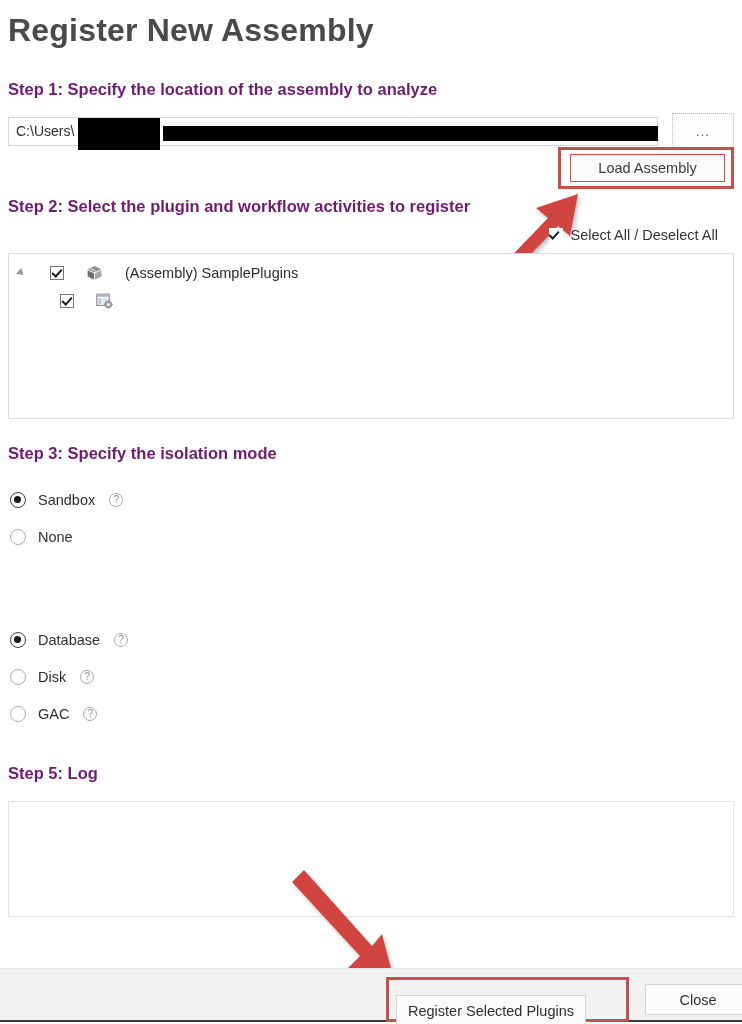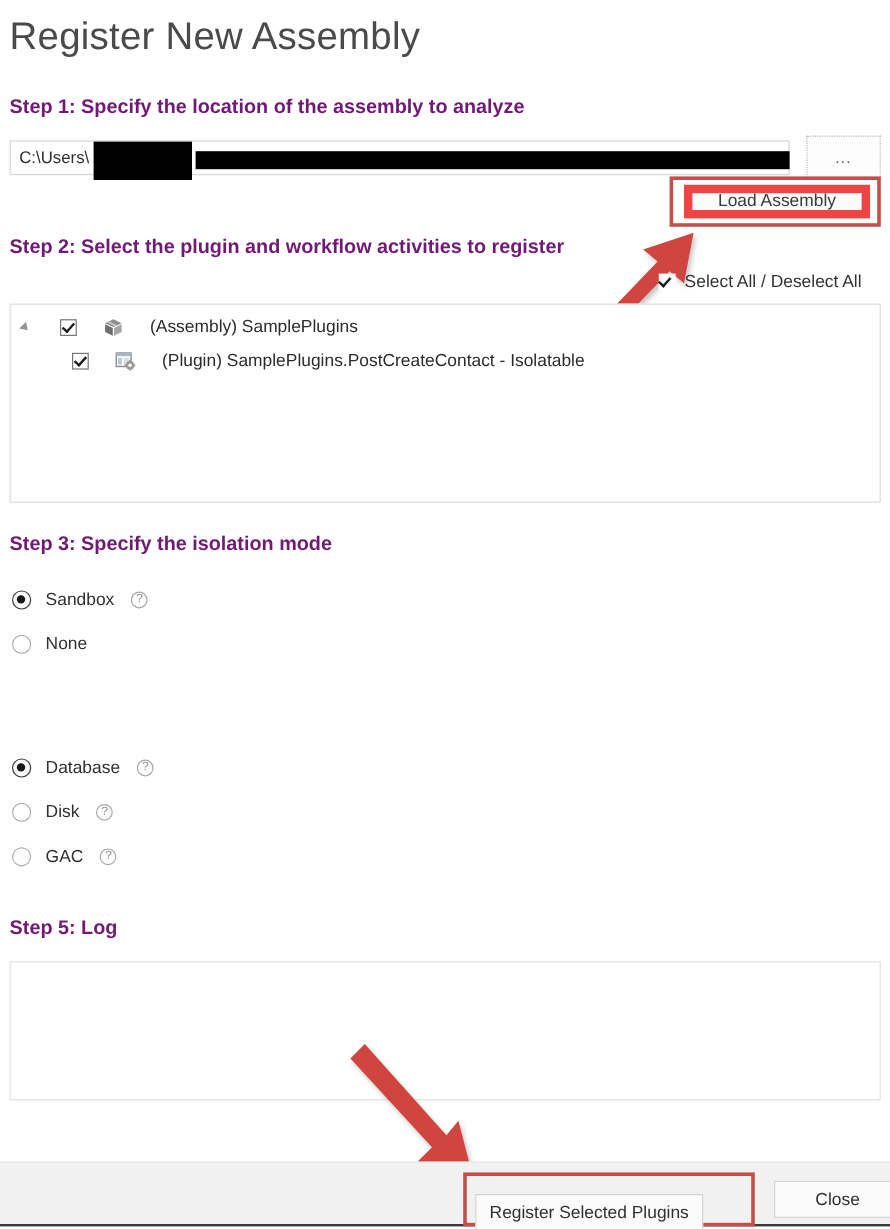--- a/index.html
+++ b/index.html
@@ -21,21 +21,21 @@
     inset: 0;
     background: #ffffff;
   }
 
   
   .title {
     position: absolute;
     left: 8px;
     top: 12px;
     font-size: 32px;
-    font-weight: 400;
+    font-weight: 700;
     letter-spacing: 0.2px;
     color: #4a4a4a;
     white-space: nowrap;
   }
 
   
   .step-label {
     position: absolute;
     font-size: 16.5px;
     font-weight: 700;
@@ -96,21 +96,21 @@
   }
   #load-annot { left: 558px; top: 147px; width: 176px; height: 42px; }
 
   .load-btn {
     position: absolute;
     left: 570px;
     top: 154px;
     width: 155px;
     height: 28px;
     background: #fbfbfb;
-    border: 7px solid #ef4444;
+    border: 1px solid #ef4444;
     box-sizing: border-box;
     display: flex;
     align-items: center;
     justify-content: center;
     font-size: 14.5px;
     color: #3a3a3a;
   }
 
   
   .selectall-row {
@@ -335,21 +335,20 @@
         <rect x="7.0" y="5.2" width="4.4" height="5.6" fill="#d7dee6"></rect>
         <circle cx="12.4" cy="11.4" r="3.7" fill="#9a9a9a"></circle>
         <circle cx="12.4" cy="11.4" r="1.5" fill="#ffffff"></circle>
         <g fill="#9a9a9a">
           <rect x="11.7" y="6.9" width="1.4" height="2.1"></rect>
           <rect x="11.7" y="13.8" width="1.4" height="2.1"></rect>
           <rect x="7.9" y="10.7" width="2.1" height="1.4"></rect>
           <rect x="14.8" y="10.7" width="2.1" height="1.4"></rect>
         </g>
       </svg>
-      <span>(Plugin) SamplePlugins.PostCreateContact - Isolatable</span>
     </div>
 
   </div>
 
   <div class="step-label" style="left:8px; top:444px;">Step 3: Specify the isolation mode</div>
 
   <div class="radio-row" style="left:10px; top:492px;">
     <span class="radio on"></span>
     <span>Sandbox</span>
     <span class="help">?</span>

